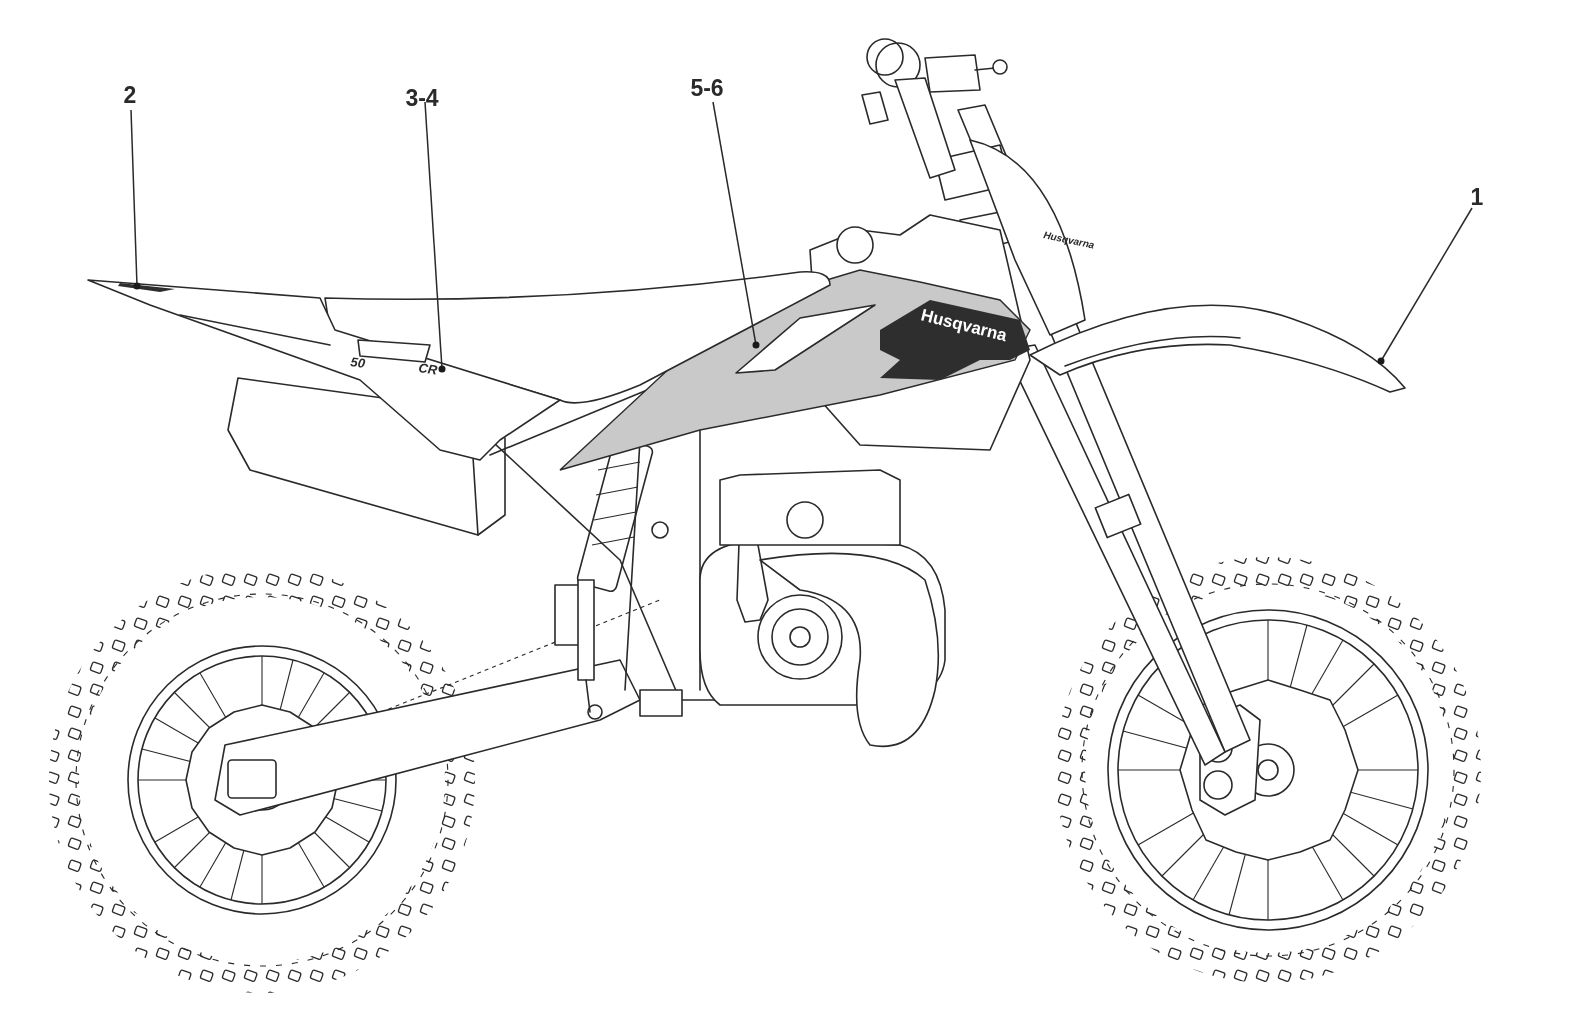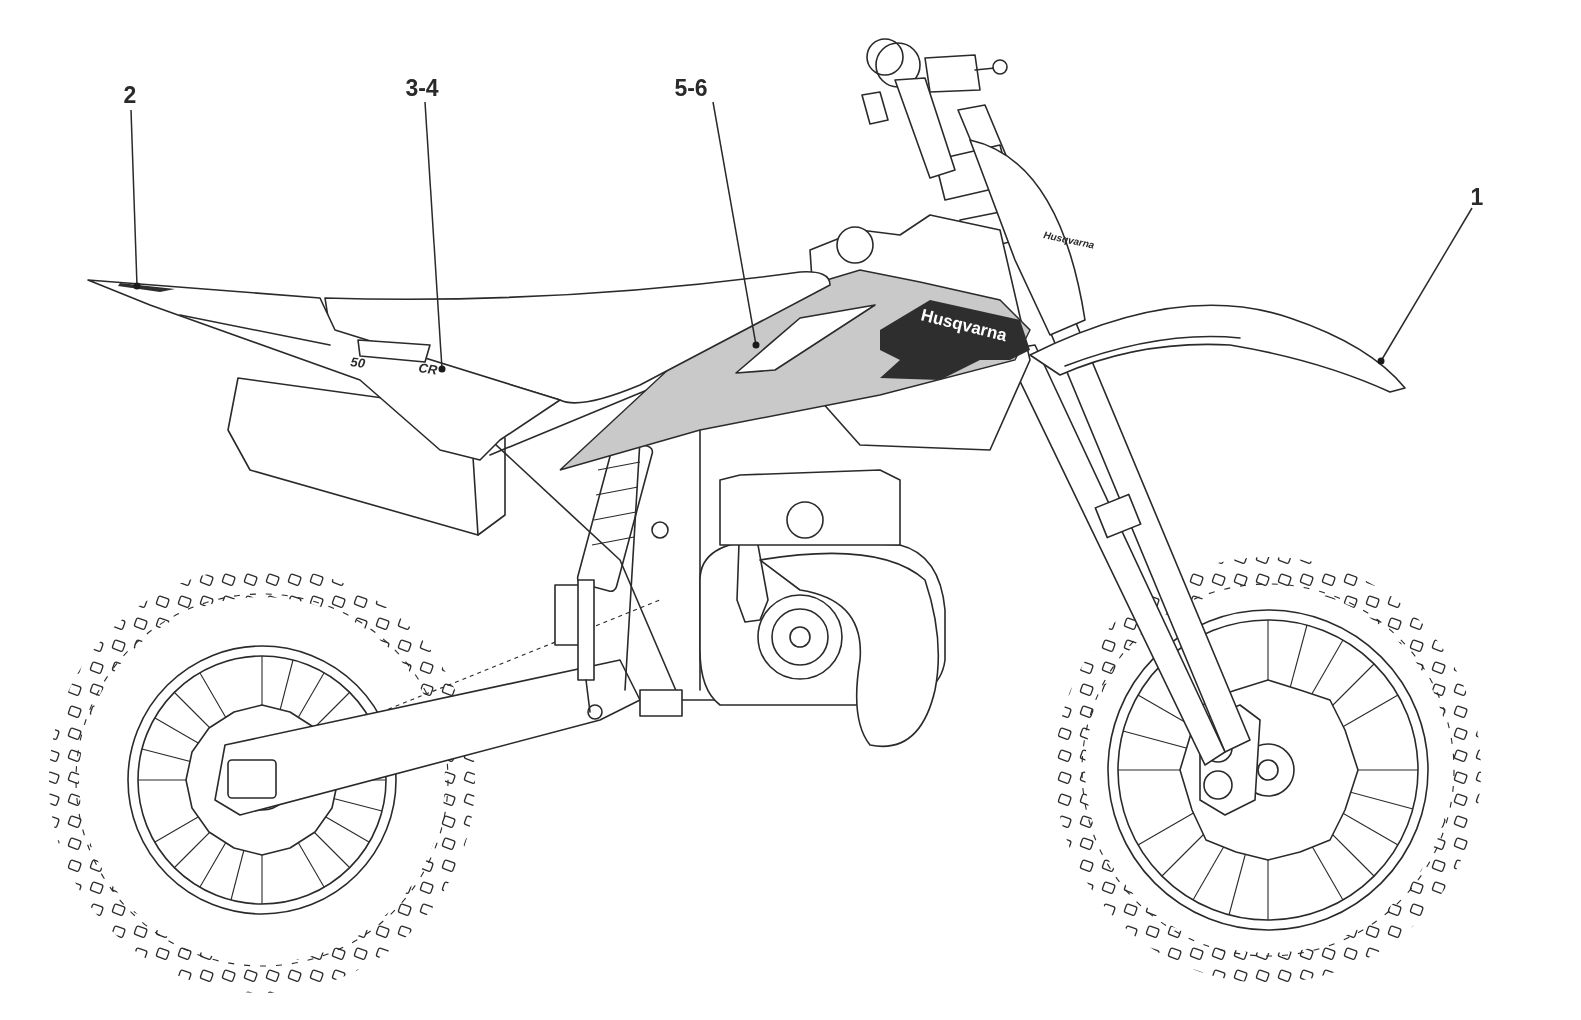--- a/index.html
+++ b/index.html
@@ -189,14 +189,14 @@
     <circle class="dot" cx="137" cy="286" r="3.5"></circle>
     <line class="leader" x1="425" y1="102" x2="442" y2="369"></line>
     <circle class="dot" cx="442" cy="369" r="3.5"></circle>
     <line class="leader" x1="713" y1="102" x2="756" y2="345"></line>
     <circle class="dot" cx="756" cy="345" r="3.5"></circle>
   </g>
 </svg>
 
 <div class="callout" style="left:1477px; top:186px;">1</div>
 <div class="callout" style="left:130px; top:84px;">2</div>
-<div class="callout" style="left:422px; top:77px;text-align:right;">3-4</div>
-<div class="callout" style="left:691px; top:77px;">5-6</div>
+<div class="callout" style="left:422px; top:87px;text-align:right;">3-4</div>
+<div class="callout" style="left:707px; top:77px;">5-6</div>
 
 </body></html>

